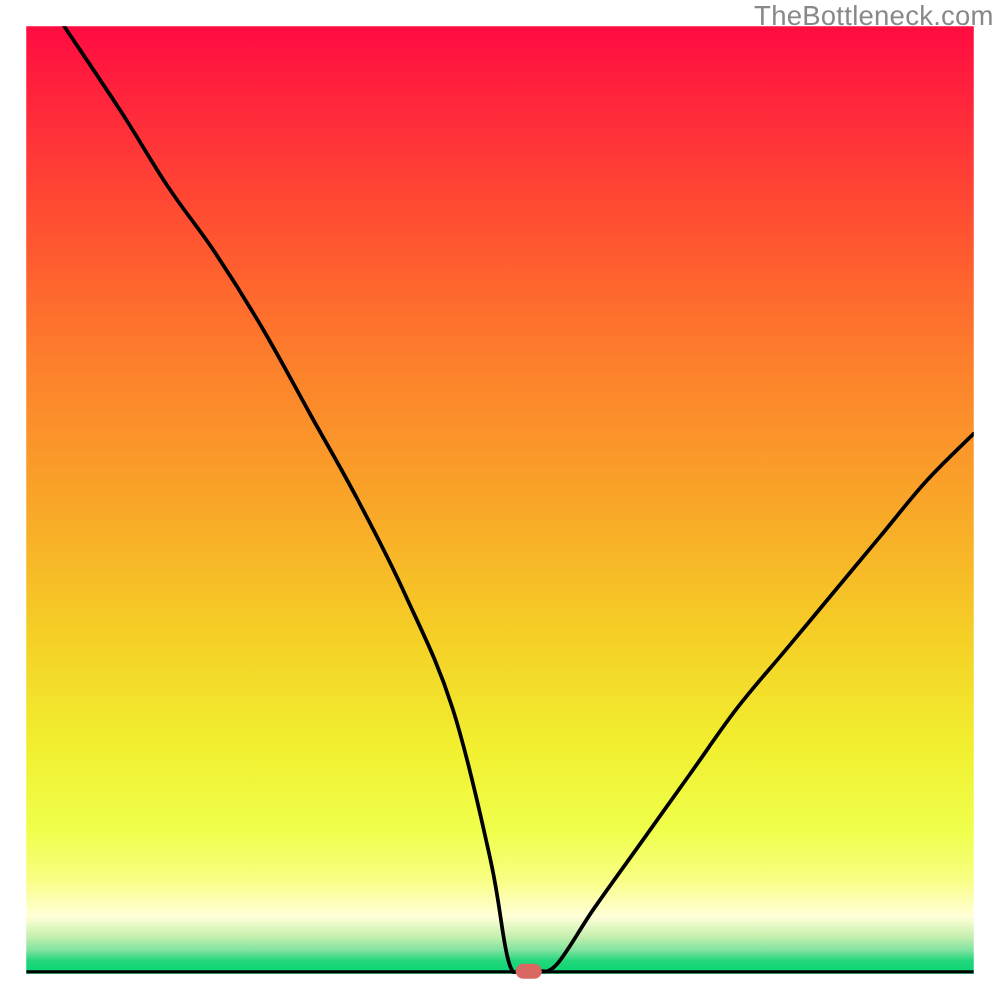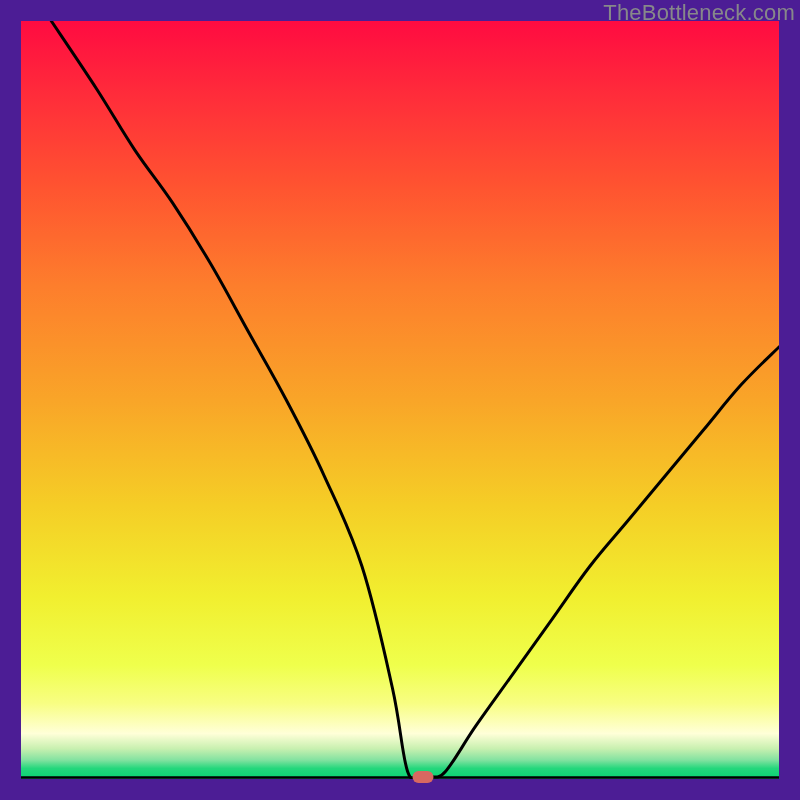--- a/index.html
+++ b/index.html
@@ -8,21 +8,21 @@
     width: 800px;
     height: 800px;
     background: #000;
     overflow: hidden;
     font-family: Arial, Helvetica, sans-serif;
   }
   .frame {
     position: relative;
     width: 800px;
     height: 800px;
-    background: #4c1d95;
+    background: #ffffff;
   }
   .plot {
     position: absolute;
     left: 21px;
     top: 21px;
     width: 758px;
     height: 758px;
     
     
     background: linear-gradient(

